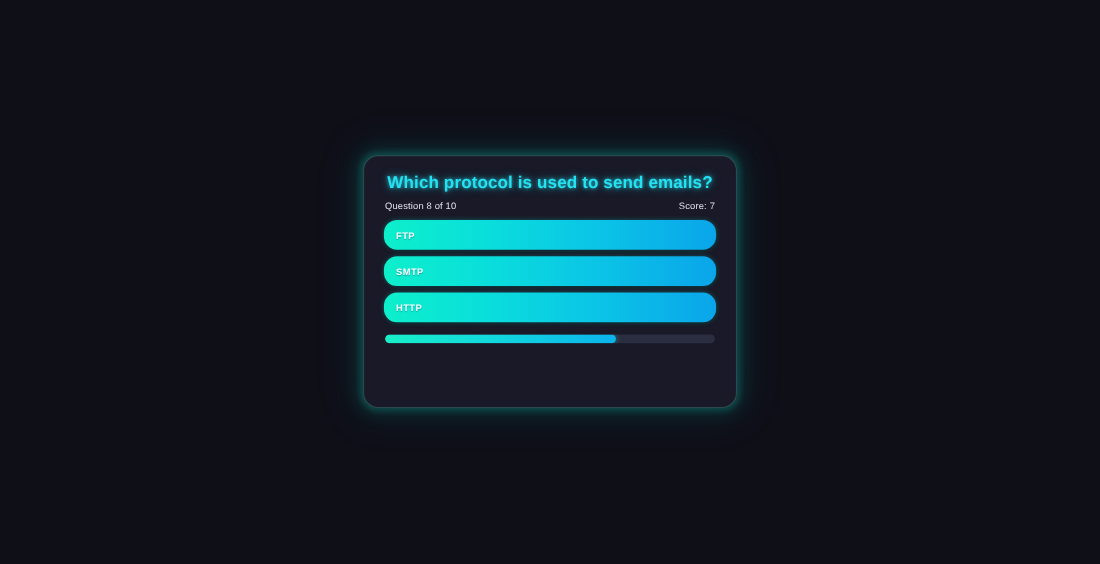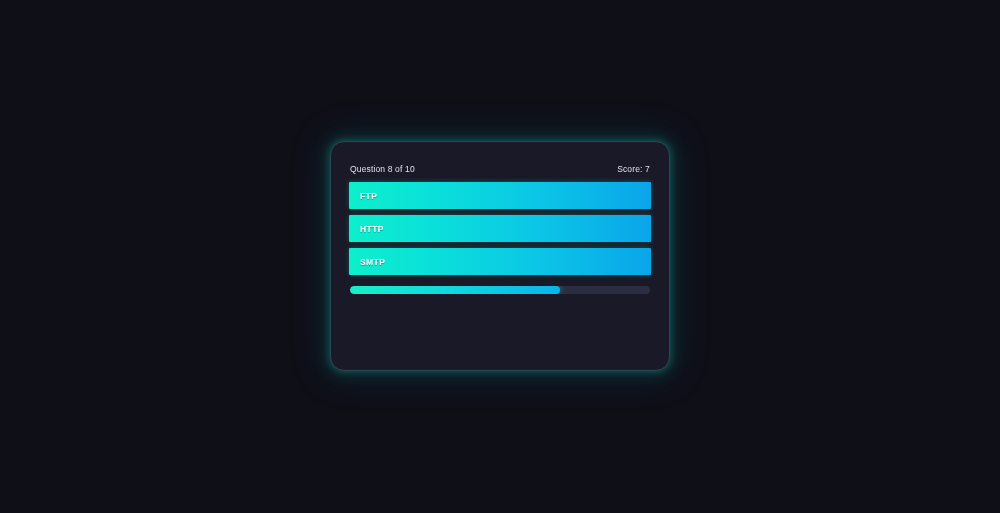--- a/index.html
+++ b/index.html
@@ -76,21 +76,21 @@
   }
 
   .answer-btn {
     position: relative;
     display: flex;
     align-items: center;
     height: 27px;
     box-sizing: border-box;
     padding: 0 11px;
     border: none;
-    border-radius: 1px;
+    border-radius: 12px;
     cursor: pointer;
     background: linear-gradient(90deg, #0defcb 0%, #0ae0da 28%, #0bc6e6 62%, #0aa5ea 100%);
     box-shadow:
       0 0 5px rgba(13, 225, 210, 0.35),
       0 1px 3px rgba(0, 0, 0, 0.45);
     overflow: hidden;
   }
 
   .answer-label {
     font-family: "Liberation Sans", sans-serif;
@@ -128,38 +128,39 @@
     box-shadow: 0 0 6px rgba(16, 220, 215, 0.55);
   }
 </style>
 </head>
 <body>
 
 <div id="stage">
 
   <div class="quiz-card">
 
+    <h1 class="quiz-title">Which protocol is used to send emails?</h1>
 
     <div class="meta-row">
       <span class="meta-text">Question 8 of 10</span>
       <span class="meta-text">Score: 7</span>
     </div>
 
     <div class="answer-list">
 
       <button class="answer-btn">
         <span class="answer-label">FTP</span>
       </button>
 
       <button class="answer-btn">
-        <span class="answer-label">HTTP</span>
+        <span class="answer-label">SMTP</span>
       </button>
 
       <button class="answer-btn">
-        <span class="answer-label">SMTP</span>
+        <span class="answer-label">HTTP</span>
       </button>
 
 
     </div>
 
     <div class="progress-wrap">
       <div class="progress-track">
         <div class="progress-fill" style="width: 70%;"></div>
       </div>
     </div>

